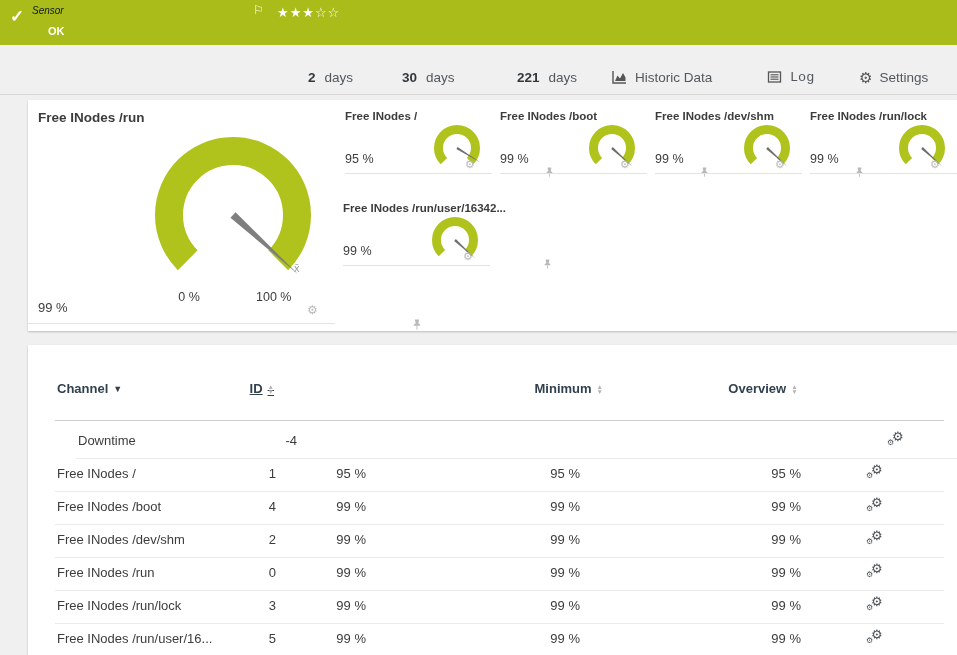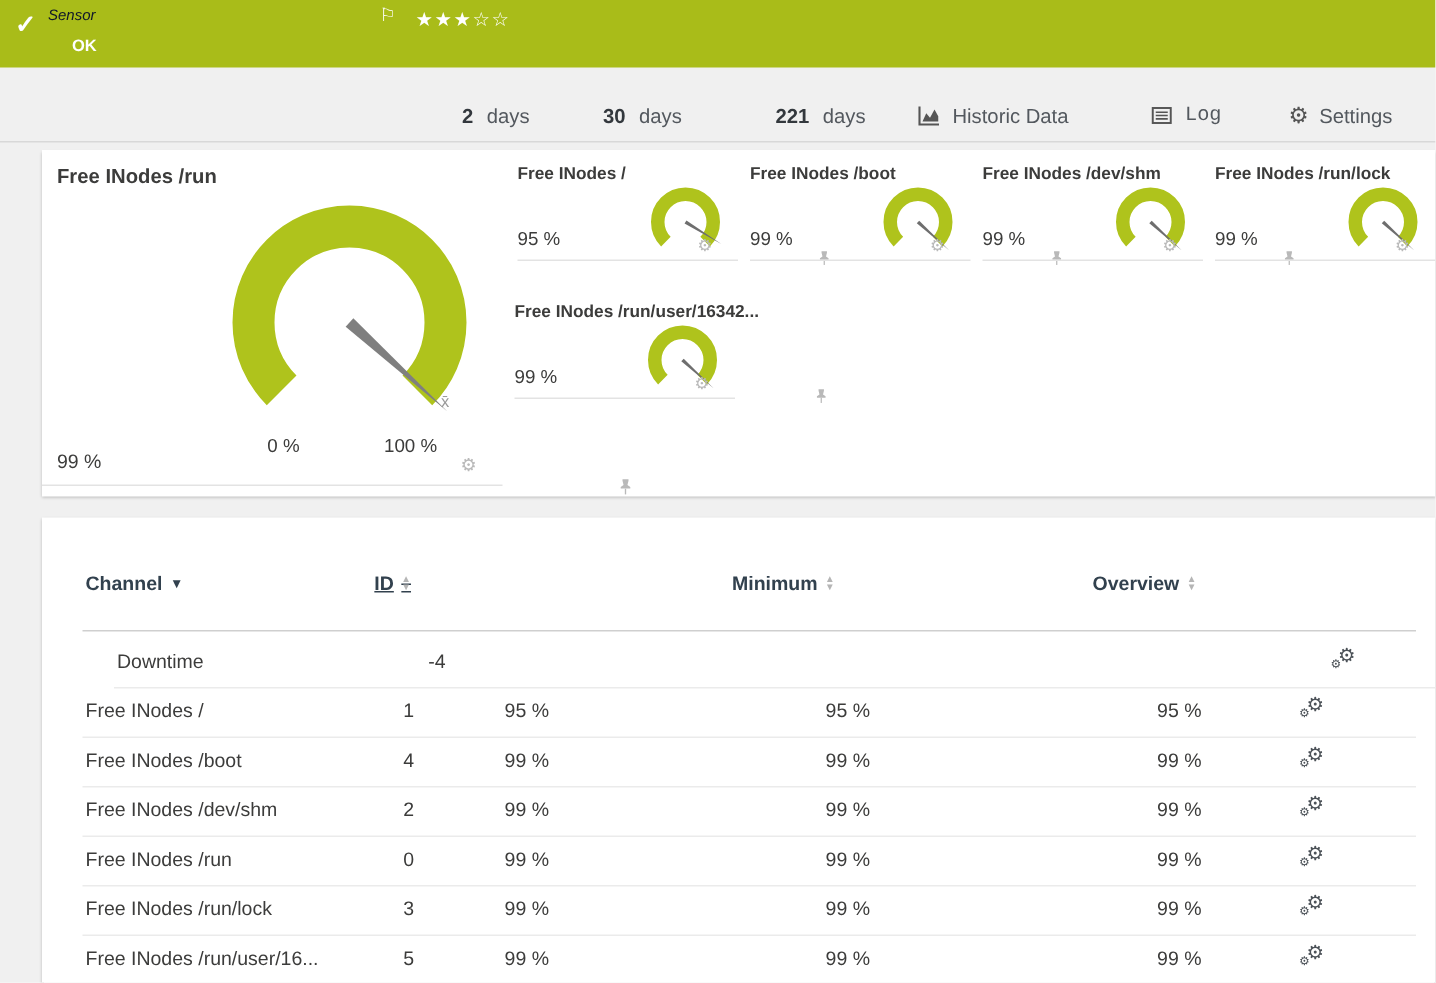--- a/index.html
+++ b/index.html
@@ -223,21 +223,21 @@
         <span>Channel</span>
         <span class="caret">▼</span>
       </div>
       <div class="th" style="left:180px;top:6px;width:66px;justify-content:flex-end;text-decoration:underline;">
         <span>ID</span>
         <span class="sort">
             <span>▲</span>
             <span>▼</span>
           </span>
       </div>
-      <div class="th" style="left:460px;top:6px;width:115px;justify-content:flex-start;">
+      <div class="th" style="left:460px;top:6px;width:115px;justify-content:flex-end;">
         <span>Minimum</span>
         <span class="sort">
             <span>▲</span>
             <span>▼</span>
           </span>
       </div>
       <div class="th" style="left:675px;top:6px;width:120px;justify-content:center;">
         <span>Overview</span>
         <span class="sort">
             <span>▲</span>

